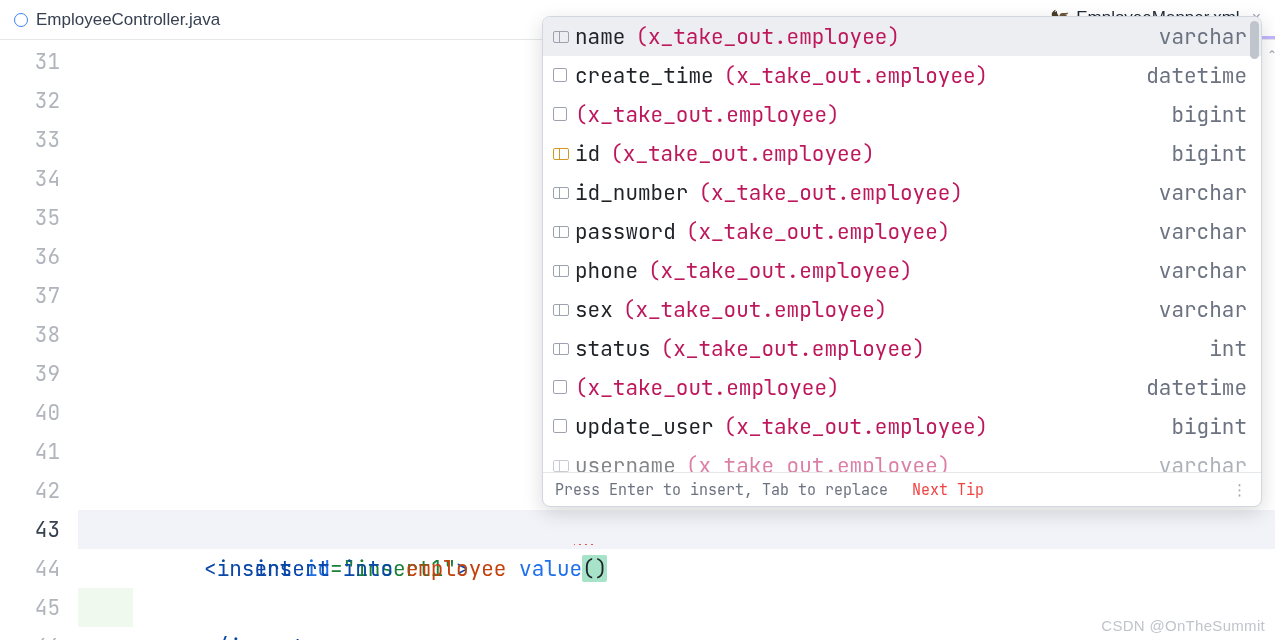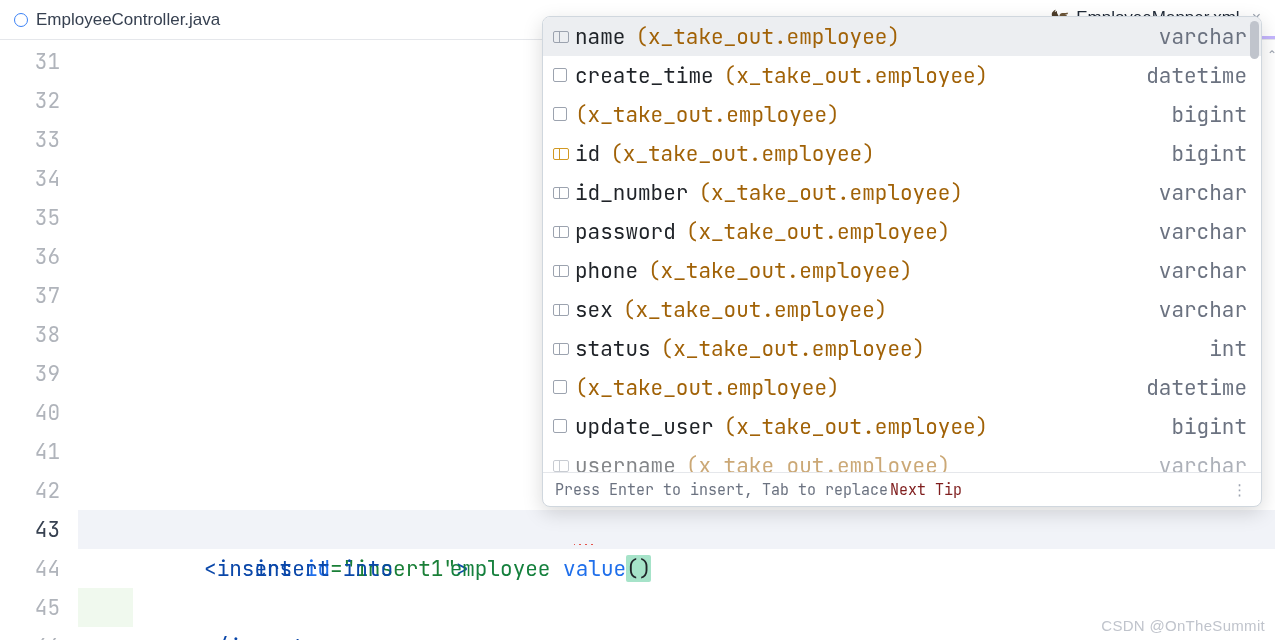--- a/index.html
+++ b/index.html
@@ -72,21 +72,21 @@
     height: 39px;
     line-height: 39px;
     white-space: pre;
     position: relative;
   }
   .hl-cur { background: #f1f3f8; }
   .hl-block { background: #f0f9ee; position:absolute; height:39px; z-index:-1; }
   .tag-blue { color: #0a47a9; }
   .attr-blue { color: #1f6feb; }
   .green { color: #1a7f37; }
-  .orange { color: #15803d; margin-left: 44px; }
+  .orange { color: #c2410c; }
   .sql-blue { color: #1f6feb; }
   .sql-kw { color: #0a47a9; }
   .paren-hl { background: #a6e3c9; border-radius:2px; }
   .squiggle {
     position: absolute;
     bottom: 4px;
     height: 3px;
     background-image: linear-gradient(45deg, transparent 2px, #e5534b 2px, #e5534b 3px, transparent 3px),
                       linear-gradient(-45deg, transparent 2px, #e5534b 2px, #e5534b 3px, transparent 3px);
     background-size: 6px 6px;
@@ -113,32 +113,32 @@
     padding: 4px 14px 4px 10px;
     height: 39px;
     font-family: "JetBrains Mono","Consolas",monospace;
     font-size: 21px;
     cursor: pointer;
   }
   .popup-row.selected { background: #eceef1; }
   .popup-row.cut { opacity: 0.55; }
   .col-icon { width: 22px; color: #9ca3af; font-size: 17px; flex-shrink:0; }
   .col-name { color: #1f2328; margin-right: 10px; }
-  .col-namespace { color: #a16207; flex:1; }
+  .col-namespace { color: #be185d; flex:1; }
   .col-type { color: #6b7280; text-align: right; }
   .popup-foot {
     display: flex;
     align-items: flex-end;
     padding: 6px 12px;
     font-size: 15px;
     color: #6b7280;
     border-top: 1px solid #e5e7eb;
     height: 34px;
   }
-  .popup-foot .link { color: #7f1d1d; margin-left: 2px; cursor:pointer; }
+  .popup-foot .link { color: #ef4444; margin-left: 24px; cursor:pointer; }
   .popup-foot .dots { margin-left: auto; color: #9ca3af; letter-spacing:2px; cursor:pointer; }
   .popup-scrollbar {
     position:absolute; right:2px; top:4px; width:9px; height:38px;
     background:#c0c4cc; border-radius:5px;
   }
 
   
   .icon-java { width:14px; height:14px; border:1.5px solid #3b82f6; border-radius:50%; display:inline-block; }
   .icon-xml { width:18px; height:18px; display:inline-block; position:relative; }
   .icon-xml::before { content:"🦅"; font-size:16px; filter: hue-rotate(30deg) saturate(1.4); }

